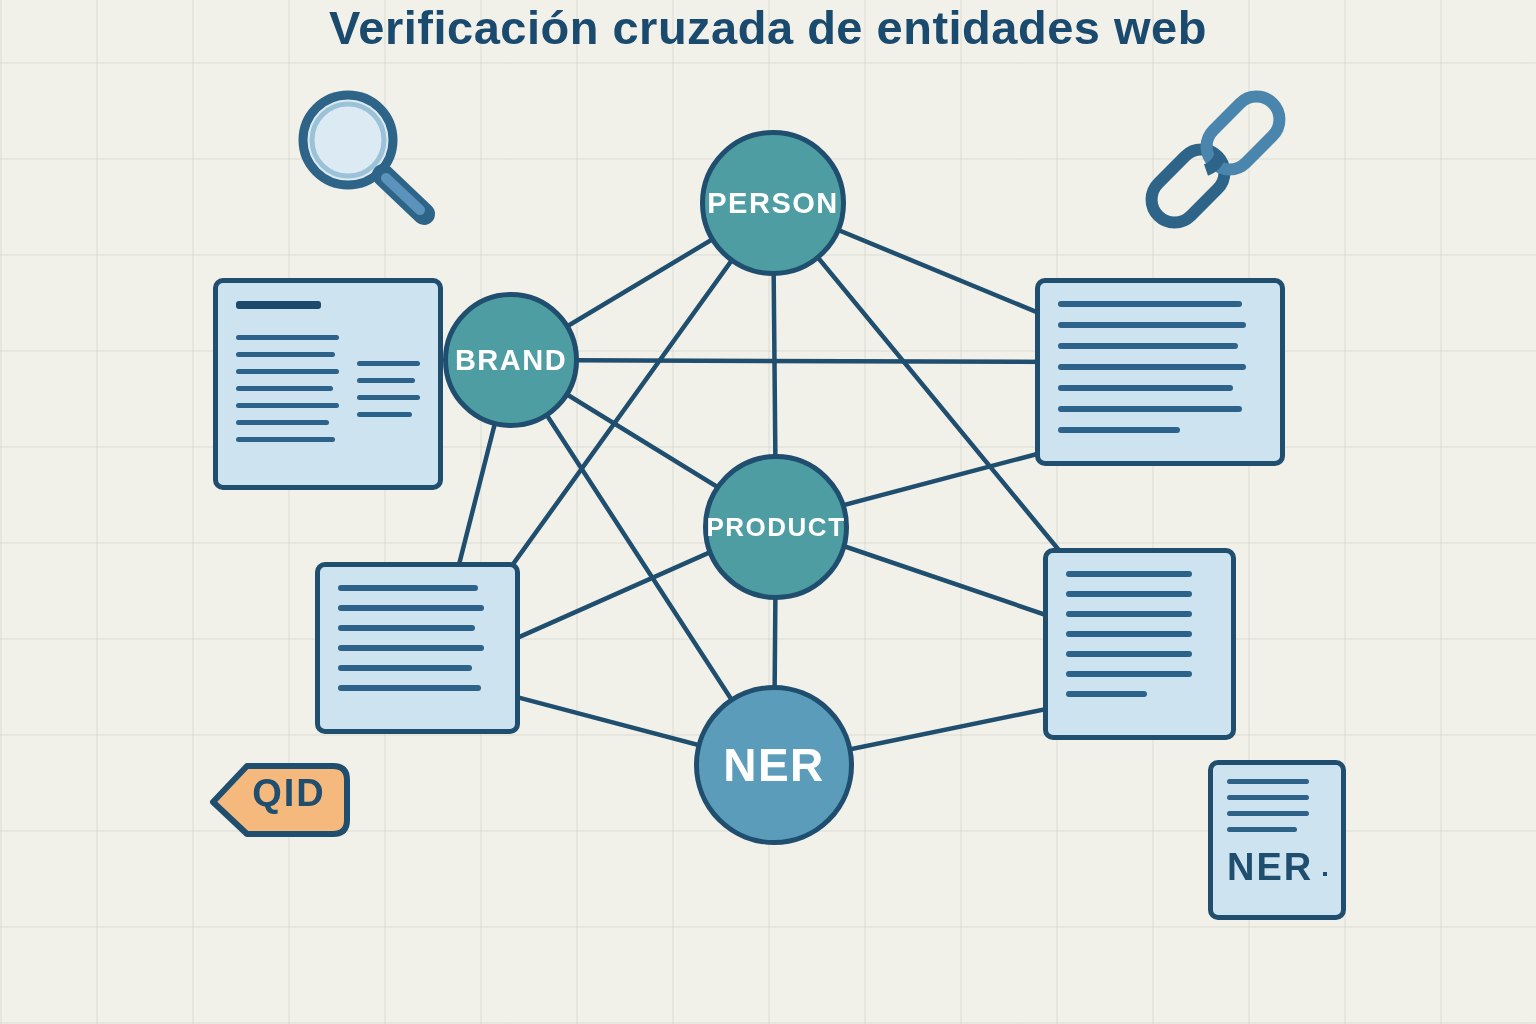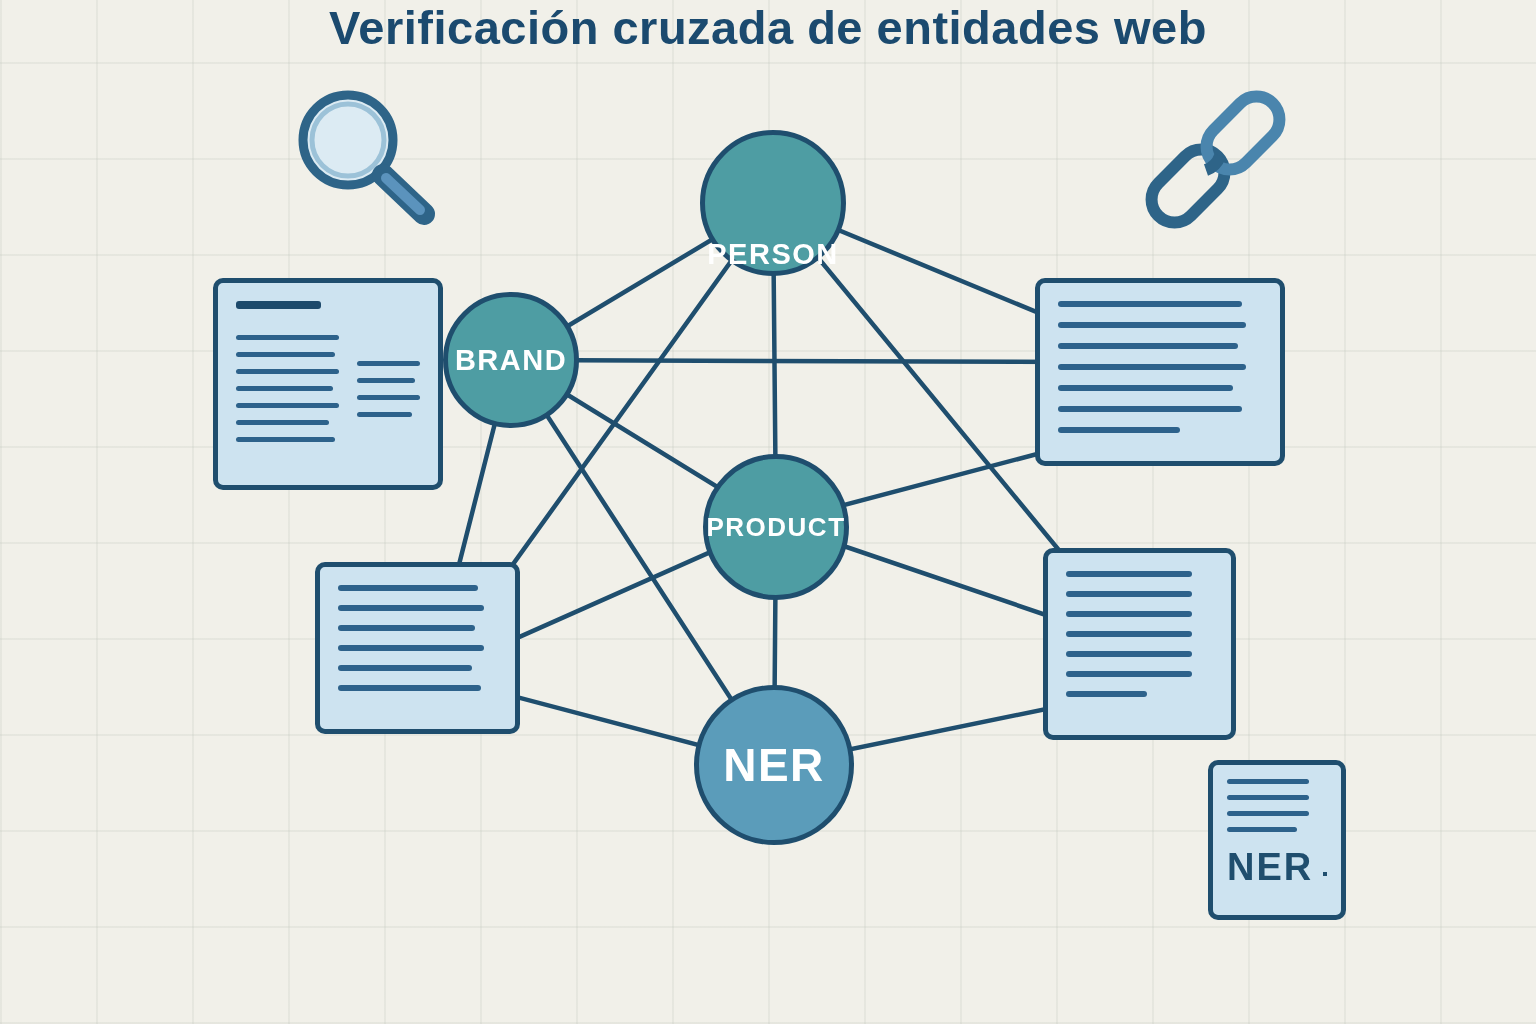--- a/index.html
+++ b/index.html
@@ -150,21 +150,21 @@
       <div class="line" style="width:82%; height:5px; margin-top:11px;"></div>
       <div class="line" style="width:82%; height:5px; margin-top:11px;"></div>
       <div class="line" style="width:70%; height:5px; margin-top:11px;"></div>
       <div class="ner-doc-label-row">
         <span class="ner-doc-label">NER</span>
         <span class="ner-doc-tail"></span>
       </div>
     </div>
   </div>
 
-  <div class="node" style="left:700px; top:130px; width:146px; height:146px; font-size:29px;align-items:flex-end;">
+  <div class="node" style="left:700px; top:130px; width:146px; height:146px; font-size:29px;">
     <span>PERSON</span>
   </div>
 
   <div class="node" style="left:443px; top:292px; width:136px; height:136px; font-size:29px;">
     <span>BRAND</span>
   </div>
 
   <div class="node" style="left:703px; top:454px; width:146px; height:146px; font-size:26px;">
     <span>PRODUCT</span>
   </div>
@@ -181,16 +181,22 @@
   </svg>
 
   <svg class="icon" style="left:1128px; top:78px;" width="175" height="165" viewBox="0 0 175 165">
     <g fill="none" stroke-linejoin="round">
       <rect x="-42" y="-23" width="84" height="46" rx="23" transform="translate(60,108) rotate(-45)" stroke="#2e6488" stroke-width="12"></rect>
       <rect x="-42" y="-23" width="84" height="46" rx="23" transform="translate(115,55) rotate(-45)" stroke="#4a85ad" stroke-width="12"></rect>
       <path d="M 78 92 A 23 23 0 0 0 92 78" stroke="#2e6488" stroke-width="12"></path>
     </g>
   </svg>
 
+  <div class="tag-wrap" style="left:205px; top:752px; width:150px; height:95px;">
+    <svg width="150" height="95" viewBox="0 0 150 95">
+      <path d="M8 50 L42 14 H128 Q142 14 142 28 V68 Q142 82 128 82 H42 Z" fill="#f5b97d" stroke="#1f4e6e" stroke-width="6" stroke-linejoin="round"></path>
+    </svg>
+    <div class="tag-label">QID</div>
+  </div>
 
   <div class="title">Verificación cruzada de entidades web</div>
 
 </div>
 
 </body></html>

